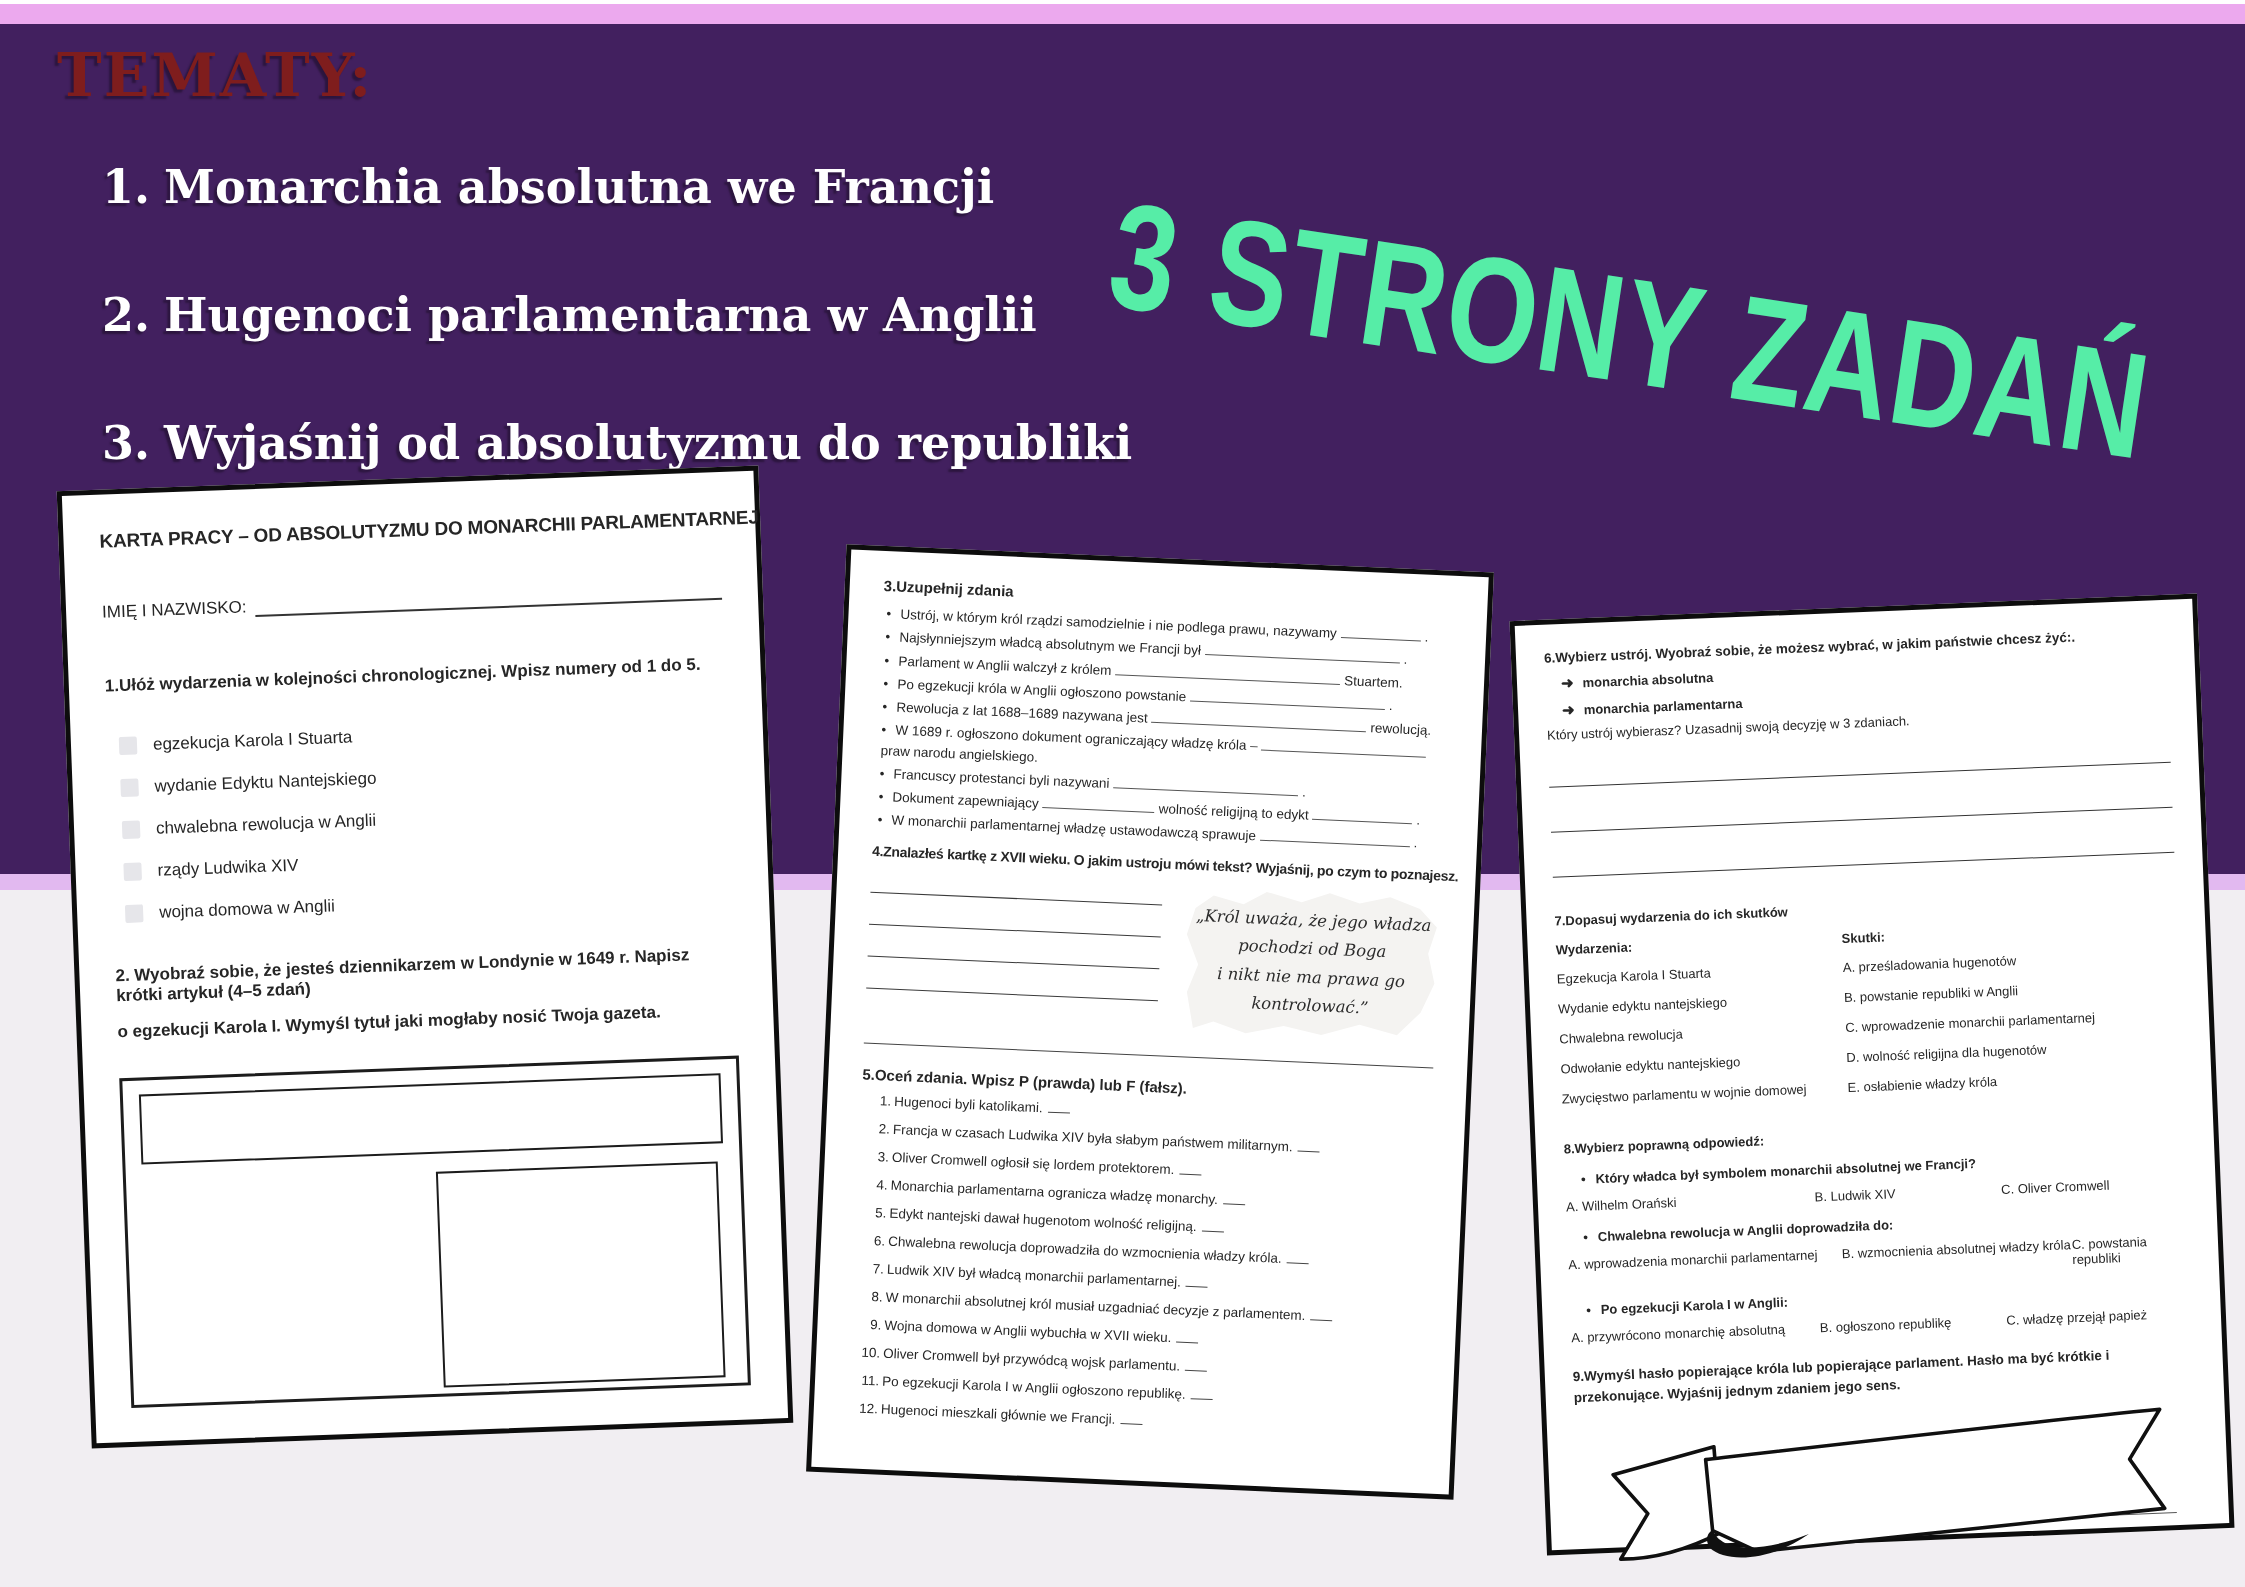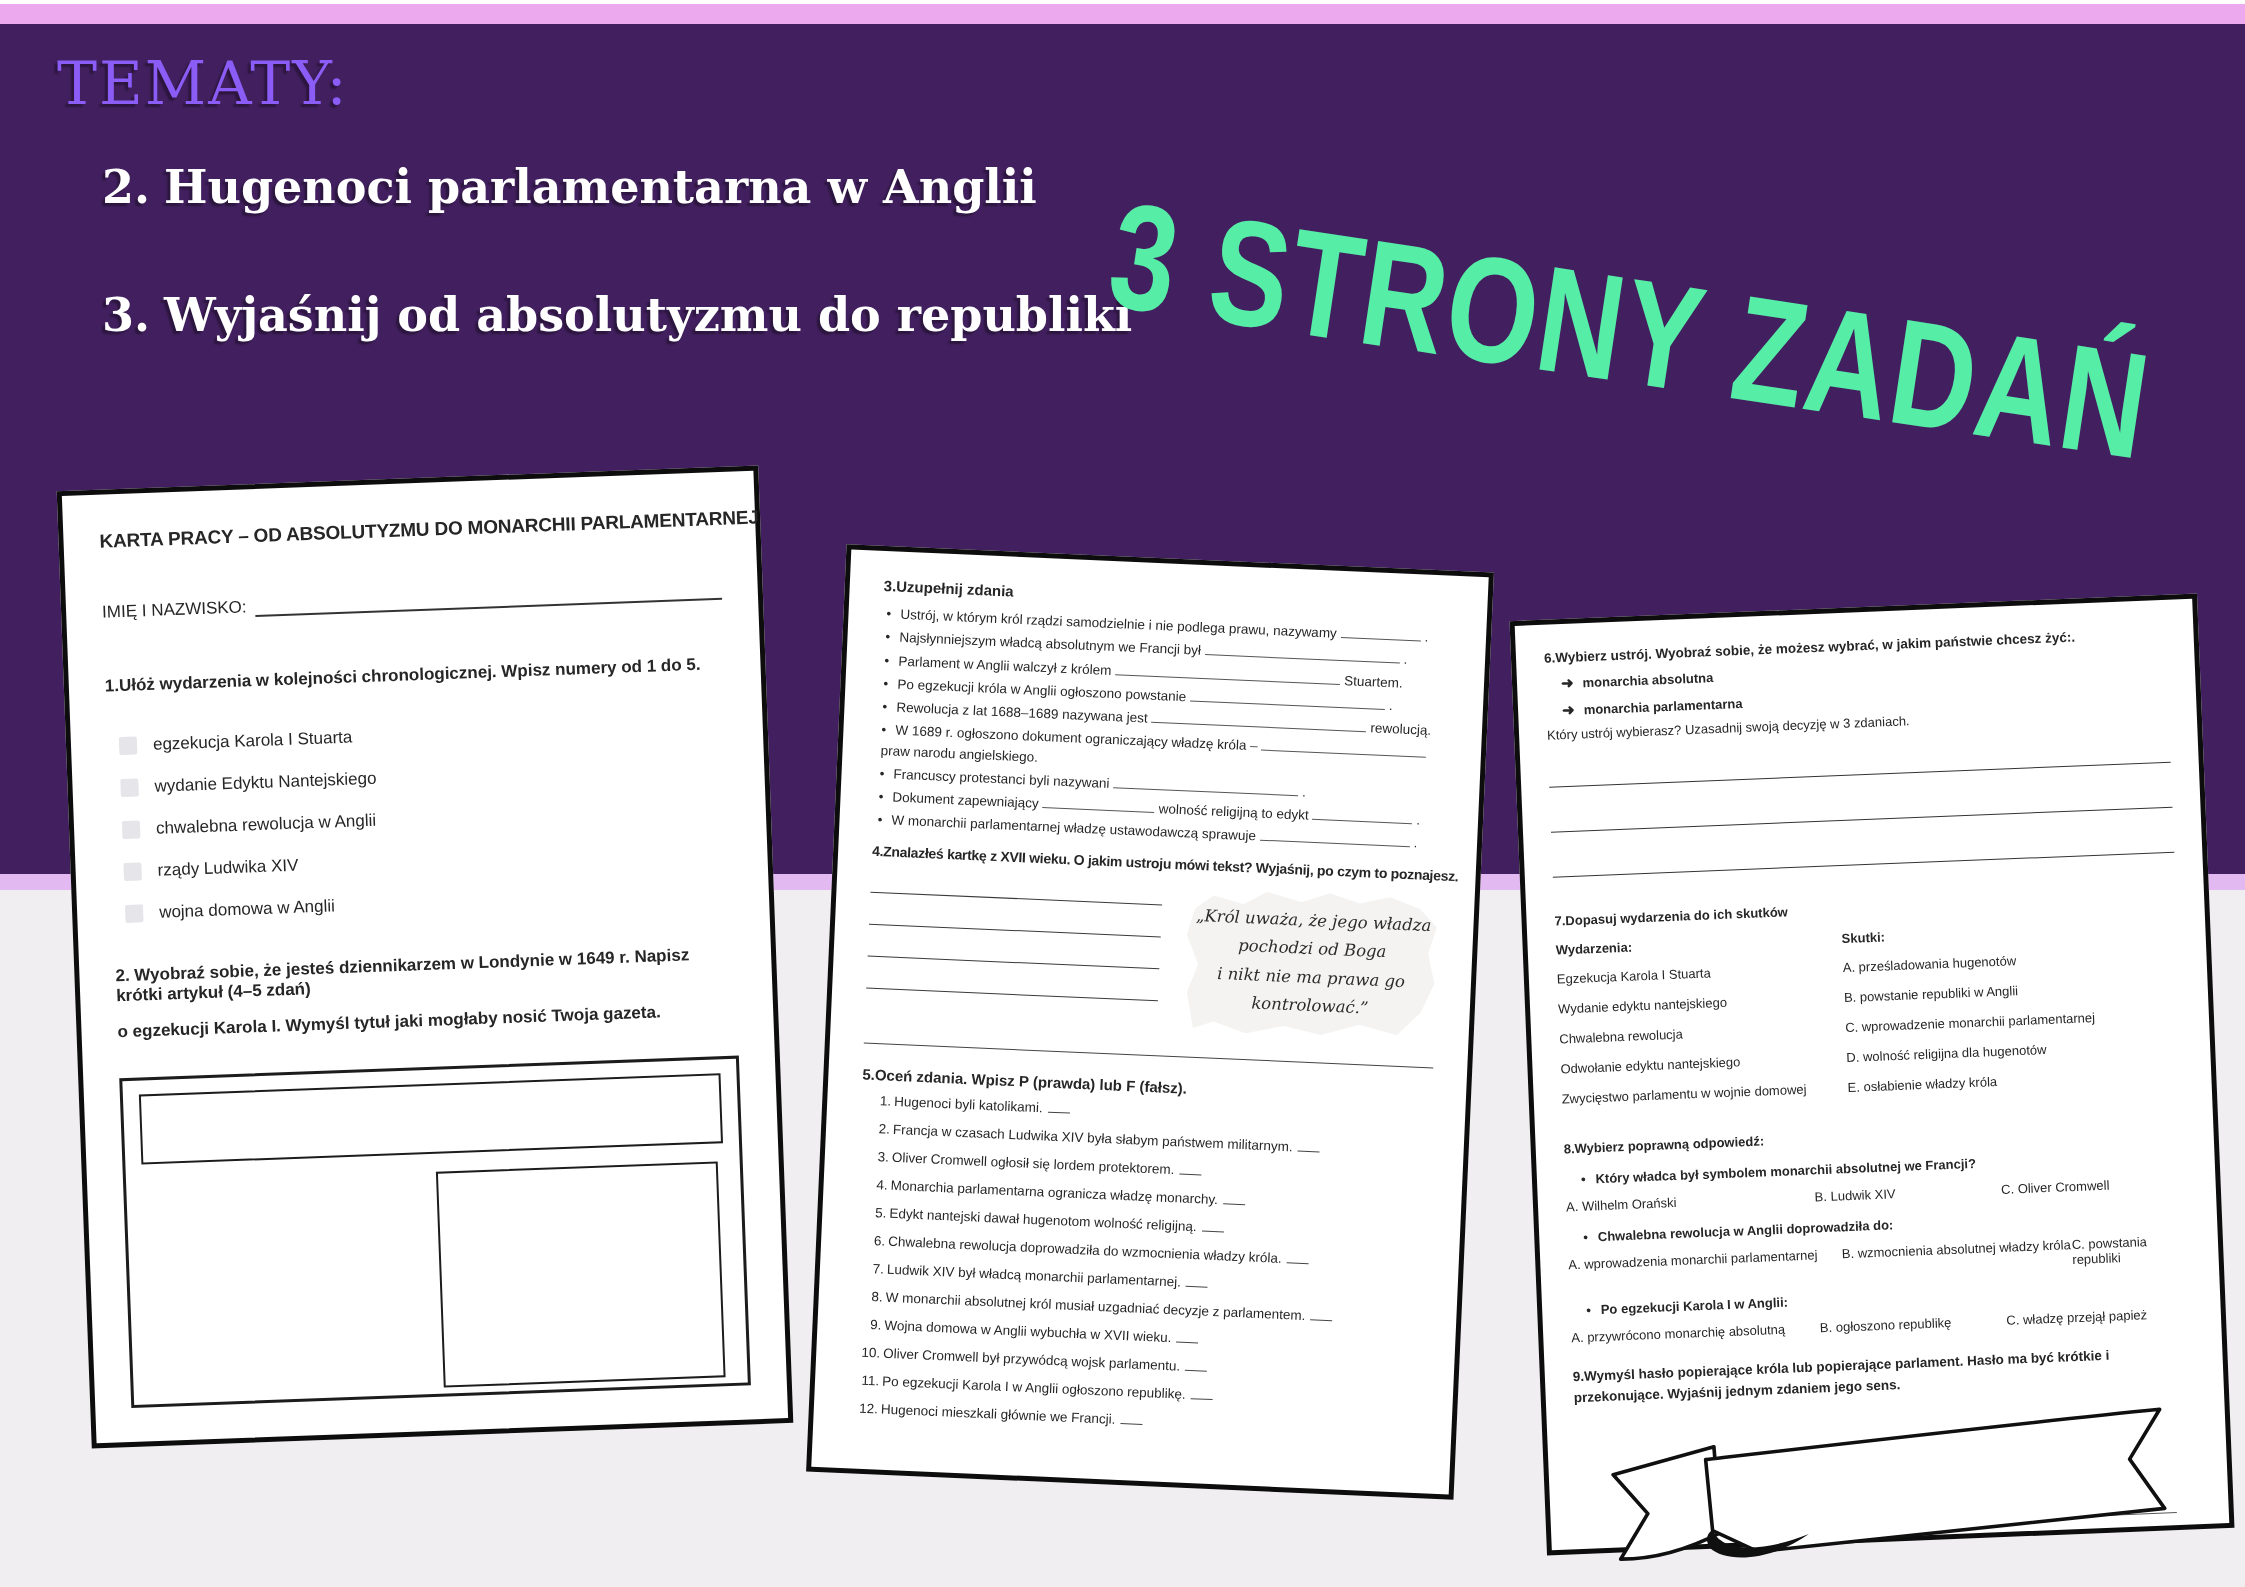--- a/index.html
+++ b/index.html
@@ -6,22 +6,22 @@
   body{background:#f1eef2;font-family:"Liberation Sans",sans-serif;}
   .stage{position:relative;width:2245px;height:1587px;overflow:hidden;background:#f1eef2;}
 
   
   .stripe-white{position:absolute;left:0;top:0;width:100%;height:4px;background:#ffffff;}
   .stripe-top{position:absolute;left:0;top:4px;width:100%;height:20px;background:#eca9ee;}
   .purple-band{position:absolute;left:0;top:24px;width:100%;height:850px;background:#42205f;}
   .stripe-bottom{position:absolute;left:0;top:874px;width:100%;height:16px;background:#e2b9f0;}
 
   
-  .tematy{position:absolute;left:57px;top:48px;color:#8b5cf6;font-family:"DejaVu Serif","Liberation Serif",serif;
-          font-weight:normal;font-size:60px;letter-spacing:2px;text-shadow:-3px 3px 2px rgba(0,0,0,.35);}
+  .tematy{position:absolute;left:57px;top:40px;color:#7f1d1d;font-family:"DejaVu Serif","Liberation Serif",serif;
+          font-weight:bold;font-size:60px;letter-spacing:2px;text-shadow:-3px 3px 2px rgba(0,0,0,.35);}
   .topics{position:absolute;left:102px;top:160px;color:#fff;font-family:"DejaVu Serif","Liberation Serif",serif;
           font-weight:bold;font-size:46px;text-shadow:-3px 3px 2px rgba(0,0,0,.35);}
   .topic{margin-bottom:74px;white-space:nowrap;}
   .t-num{display:inline-block;margin-right:14px;}
   .badge{position:absolute;left:1125px;top:168px;color:#56eda7;font-family:"Liberation Sans",sans-serif;
          font-weight:800;font-size:150px;letter-spacing:2px;white-space:nowrap;
          transform:rotate(8.5deg) scaleX(.78);transform-origin:left top;}
 
   
   .page{position:absolute;background:#fff;border:5px solid #0d0d0d;box-sizing:border-box;color:#262626;}
@@ -99,20 +99,23 @@
 
   <div class="stripe-white"></div>
   <div class="stripe-top"></div>
   <div class="purple-band"></div>
   <div class="stripe-bottom"></div>
 
   <div class="tematy">TEMATY:</div>
 
   <div class="topics">
     <div class="topic">
+      <span class="t-num">1.</span><span>Monarchia absolutna we Francji</span>
+    </div>
+    <div class="topic">
       <span class="t-num">2.</span><span>Hugenoci parlamentarna w Anglii</span>
     </div>
     <div class="topic">
       <span class="t-num">3.</span><span>Wyjaśnij od absolutyzmu do republiki</span>
     </div>
   </div>
 
   <div class="badge">3 STRONY ZADAŃ</div>
 
   <section class="page page1">

